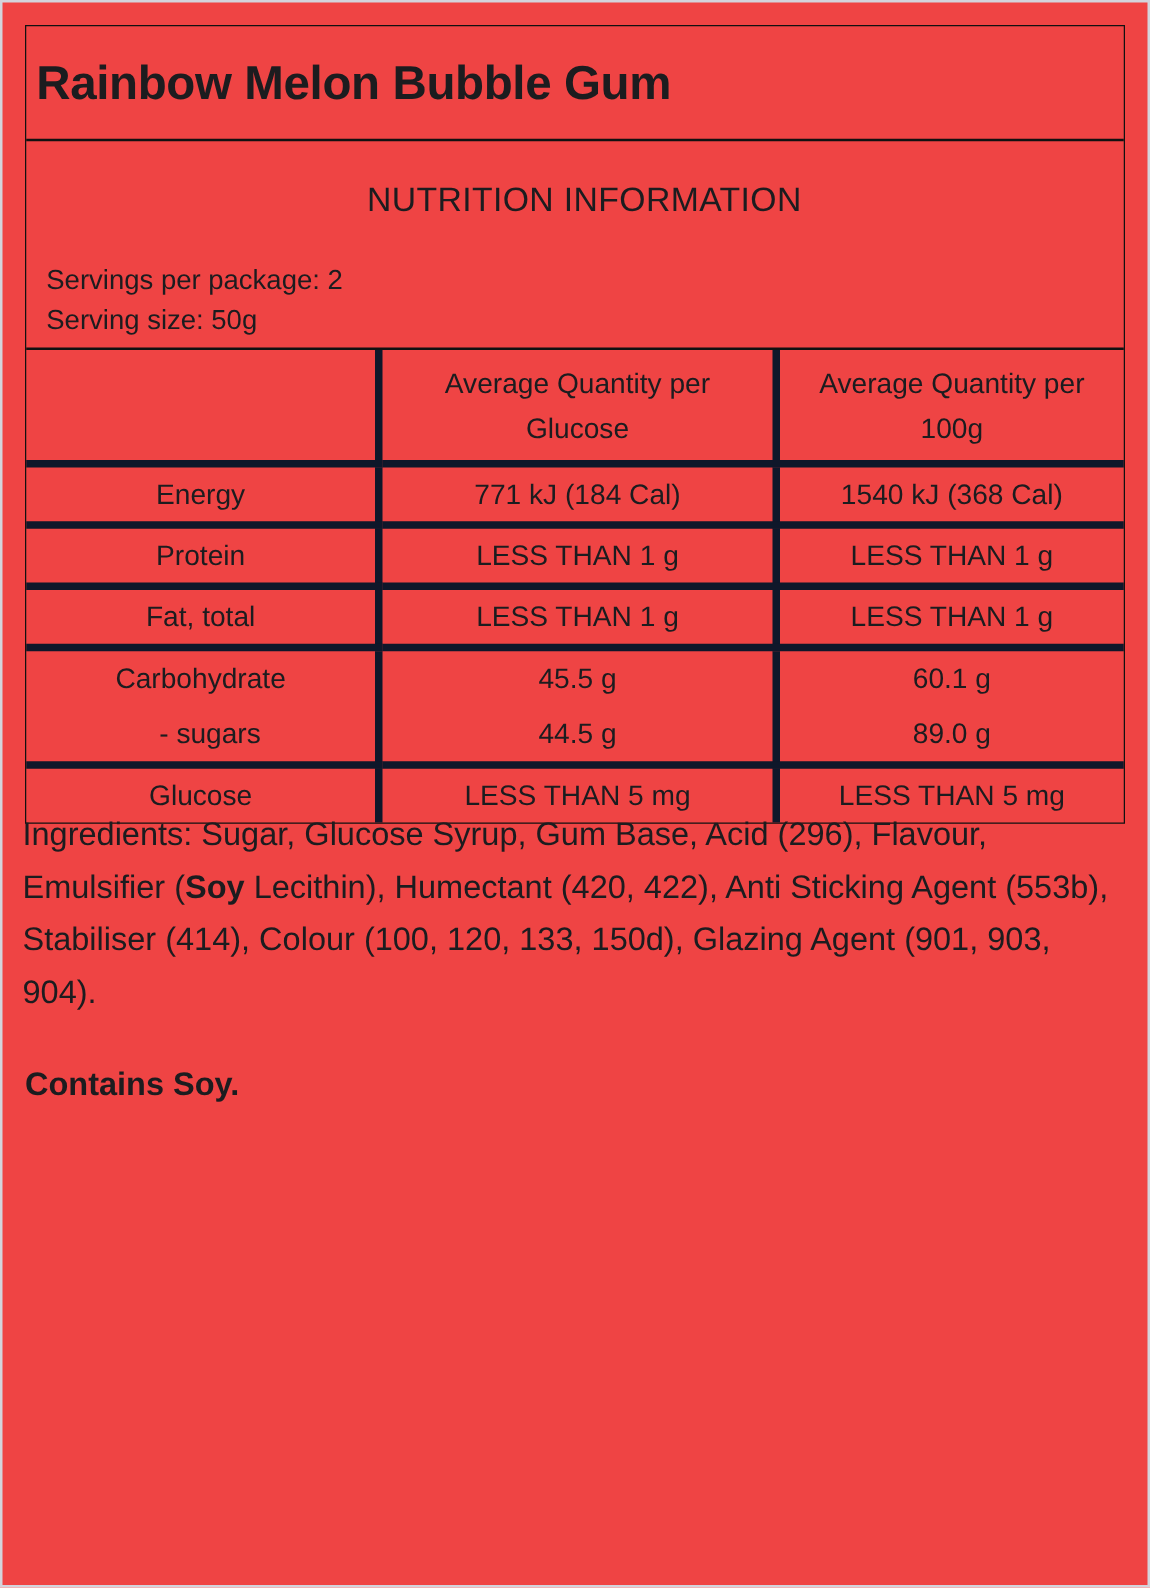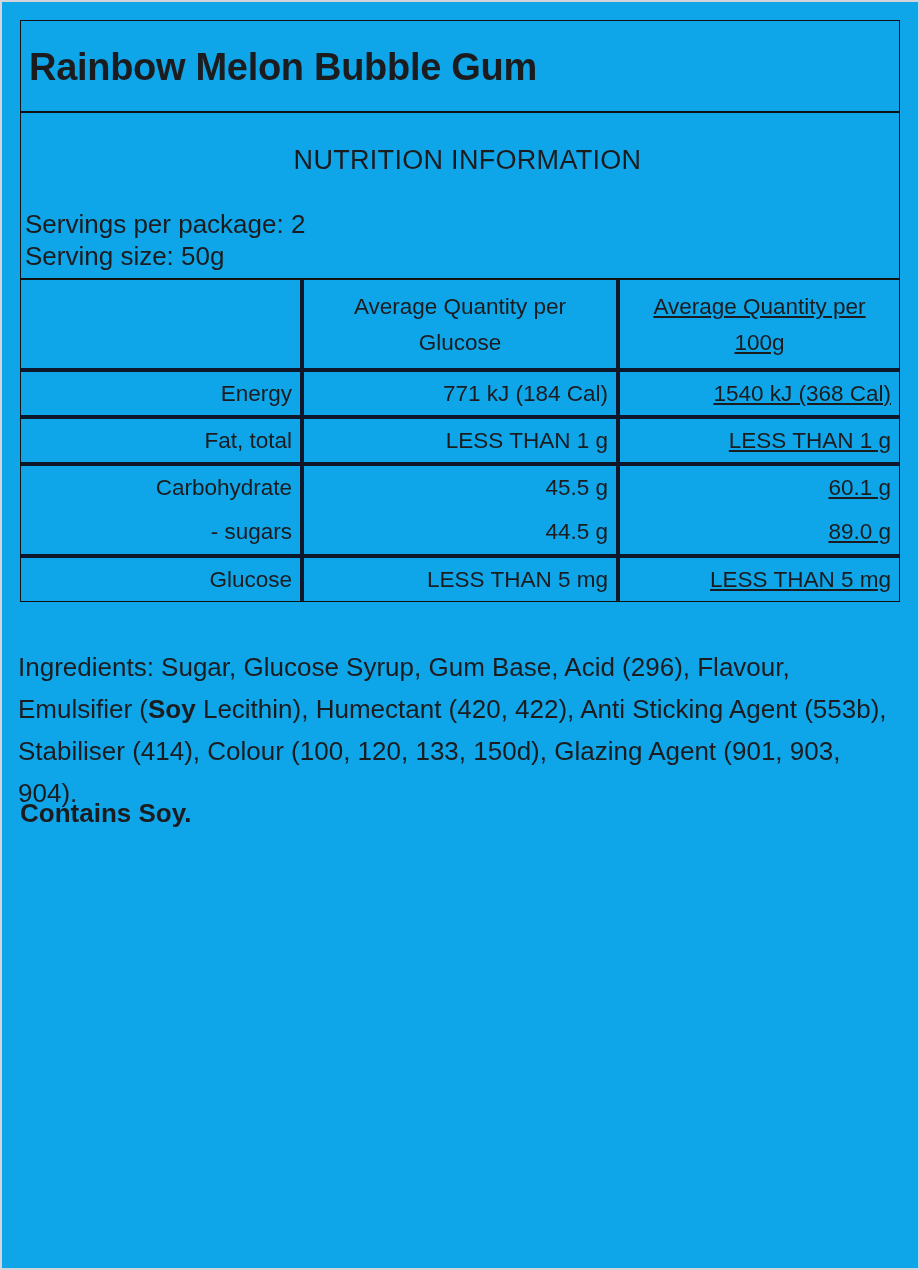--- a/index.html
+++ b/index.html
@@ -13,21 +13,21 @@
     position: relative;
     font-family: "Liberation Sans", "DejaVu Sans", sans-serif;
     color: #1c1c1f;
   }
   .frame {
     position: absolute;
     left: 0; top: 0;
     width: 916px;
     height: 1266px;
     border: 2px solid #d4d4dc;
-    background: #0ea5e9;
+    background: #ef4444;
   }
   .panel {
     position: absolute;
     left: 18px;
     top: 18px;
     width: 880px;
     border: 1.5px solid #111;
     box-sizing: border-box;
   }
   .title-box {
@@ -55,40 +55,40 @@
     position: absolute;
     top: 32px;
     left: 15px; right: 0;
     text-align: center;
     font-size: 27px;
     font-weight: 500;
     letter-spacing: 0.3px;
   }
   .servings {
     position: absolute;
-    left: 4px;
+    left: 16px;
     top: 95px;
-    font-size: 26px;
+    font-size: 22px;
     line-height: 32px;
   }
   table.nut {
     width: 100%;
     border-collapse: collapse;
     font-size: 22.5px;
   }
   table.nut th, table.nut td {
-    border: 4px solid #0f172a;
+    border: 6px solid #0f172a;
     padding: 0 8px;
-    text-align: right;
+    text-align: center;
     vertical-align: middle;
     font-weight: normal;
   }
   table.nut tr:first-child th { border-top: none; }
   table.nut th:first-child, table.nut td:first-child { border-left: none; }
-  table.nut th:last-child, table.nut td:last-child { border-right: none; text-decoration: underline; }
+  table.nut th:last-child, table.nut td:last-child { border-right: none; }
   table.nut tr:last-child td { border-bottom: none; }
   table.nut th {
     text-align: center;
     line-height: 36px;
     height: 86px;
     padding-top: 2px;
   }
   .c1 { width: 263px; }
   .c2 { width: 296px; }
   table.nut td { height: 43px; }
@@ -101,21 +101,21 @@
     width: 880px;
     font-size: 26px;
     line-height: 42px;
     margin: 0;
     color: #1c1c1f;
   }
   .ingredients b { font-weight: bold; }
   .contains {
     position: absolute;
     left: 18px;
-    top: 796px;
+    top: 850px;
     font-size: 26px;
     font-weight: bold;
     margin: 0;
   }
 </style>
 </head>
 <body>
 
 <div class="frame">
   <div class="panel">
@@ -133,20 +133,25 @@
       <tbody>
           <tr>
         <th class="c1"></th>
         <th class="c2">Average Quantity per Glucose</th>
         <th>Average Quantity per 100g</th>
       </tr>
       <tr>
         <td>Energy</td>
         <td>771 kJ (184 Cal)</td>
         <td>1540 kJ (368 Cal)</td>
+      </tr>
+      <tr>
+        <td>Protein</td>
+        <td>LESS THAN 1 g</td>
+        <td>LESS THAN 1 g</td>
       </tr>
       <tr>
         <td>Fat, total</td>
         <td>LESS THAN 1 g</td>
         <td>LESS THAN 1 g</td>
       </tr>
       <tr>
         <td>
           <div class="line">Carbohydrate</div>
           <div class="line sub-label">- sugars</div>

